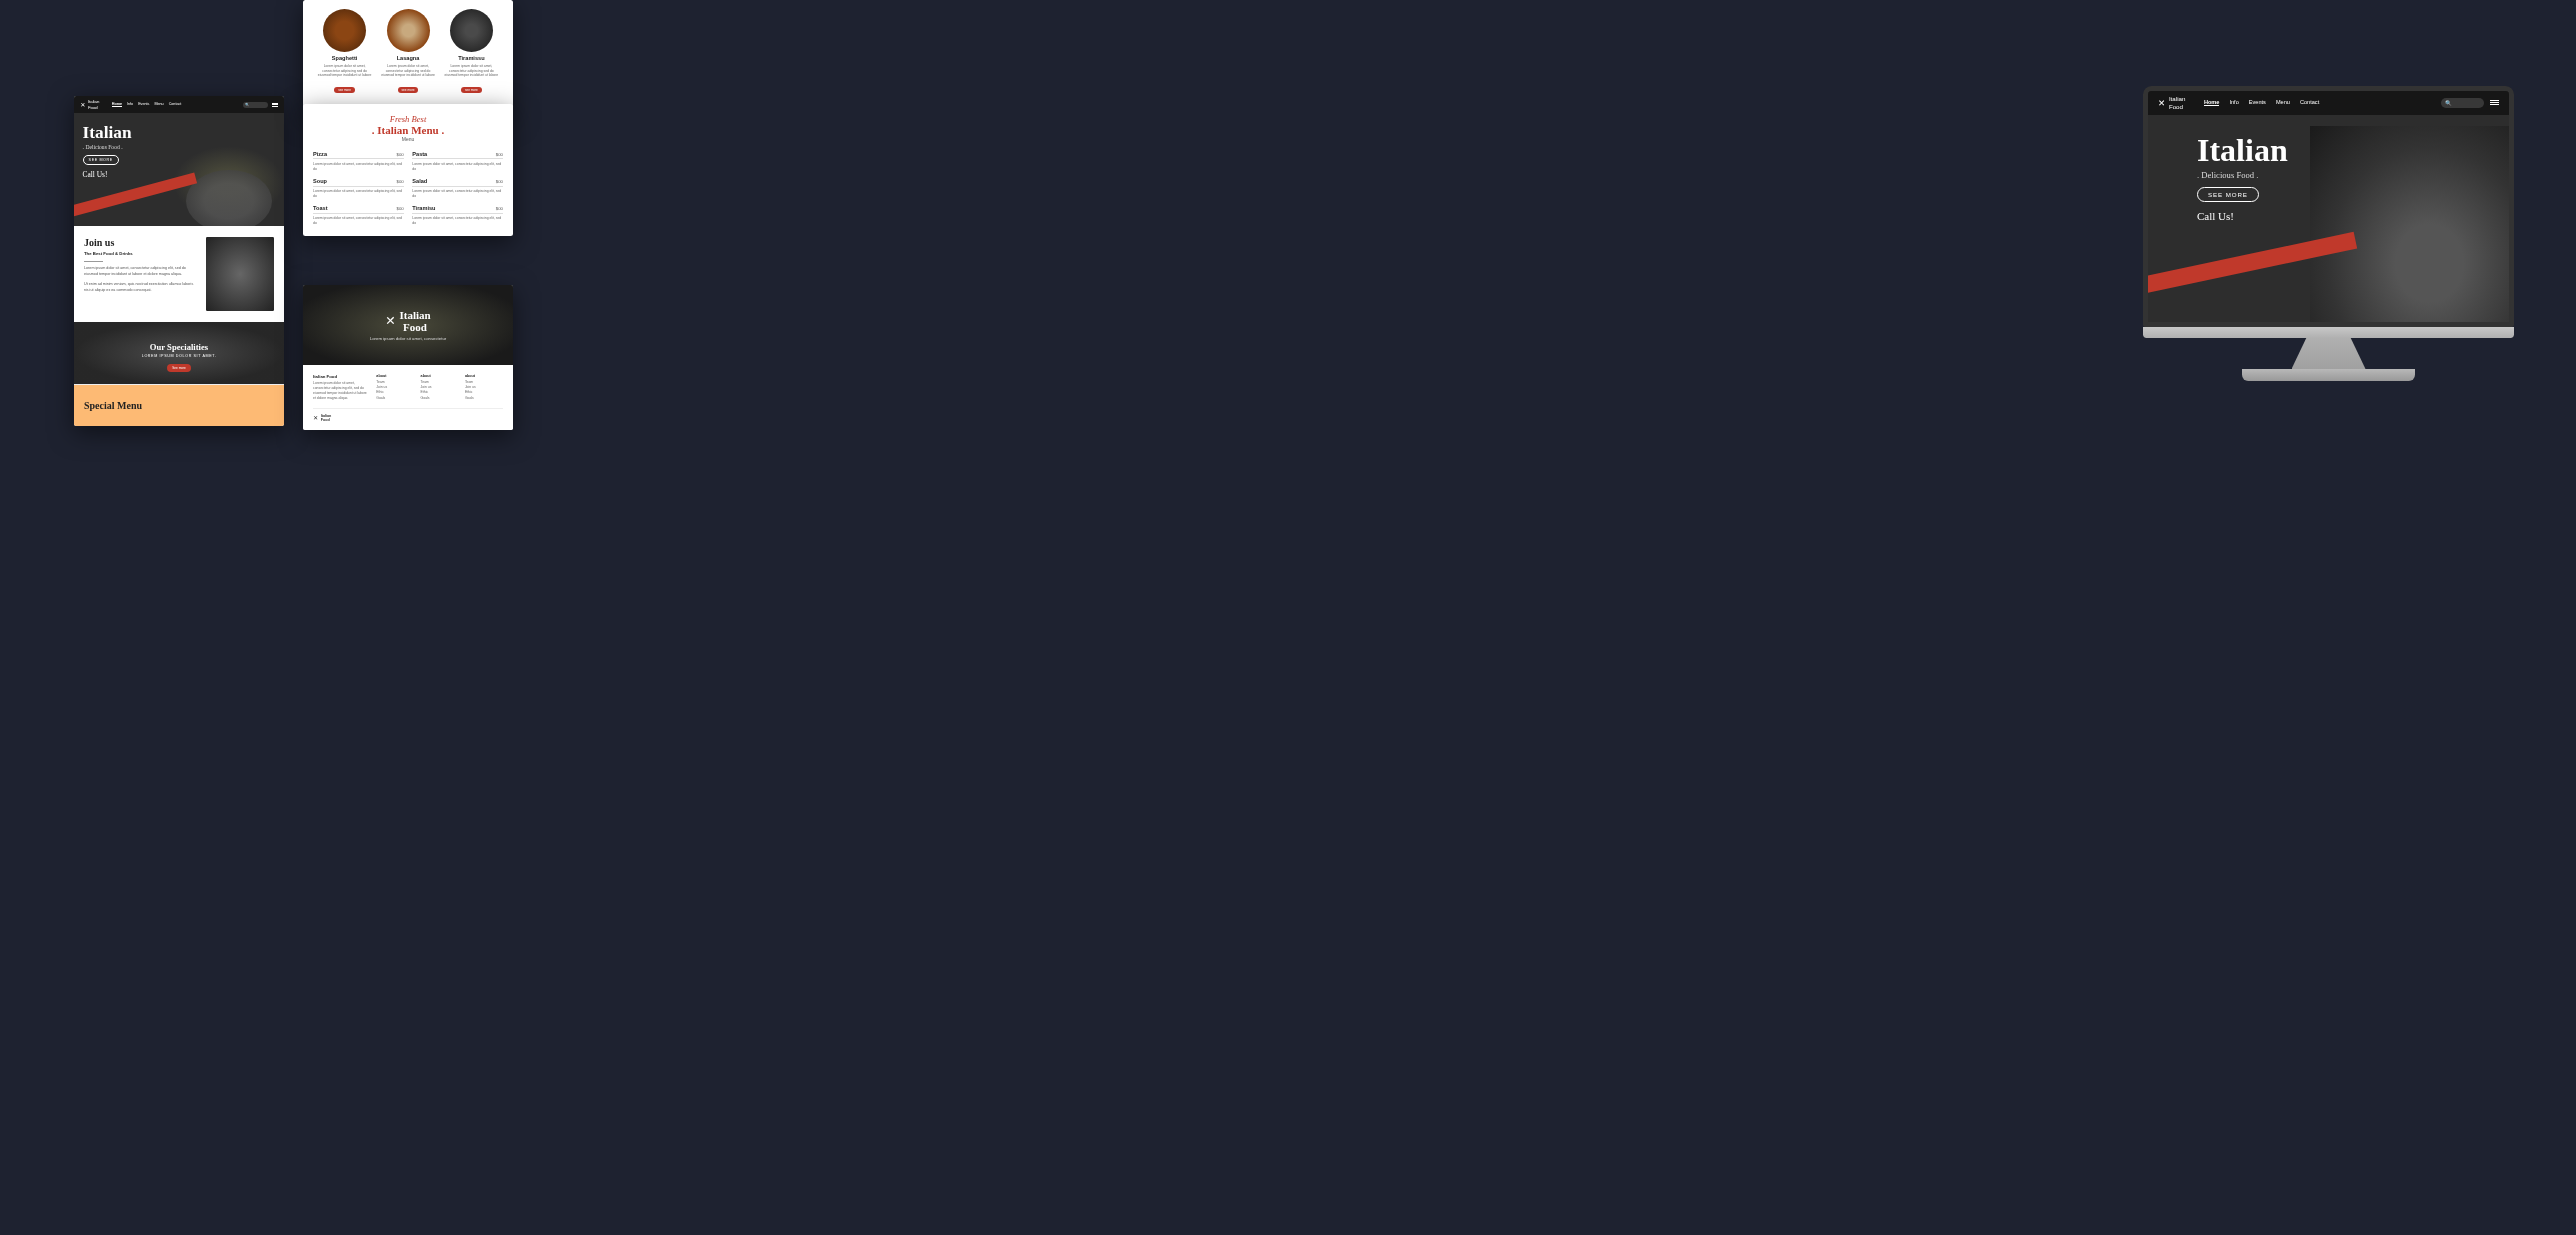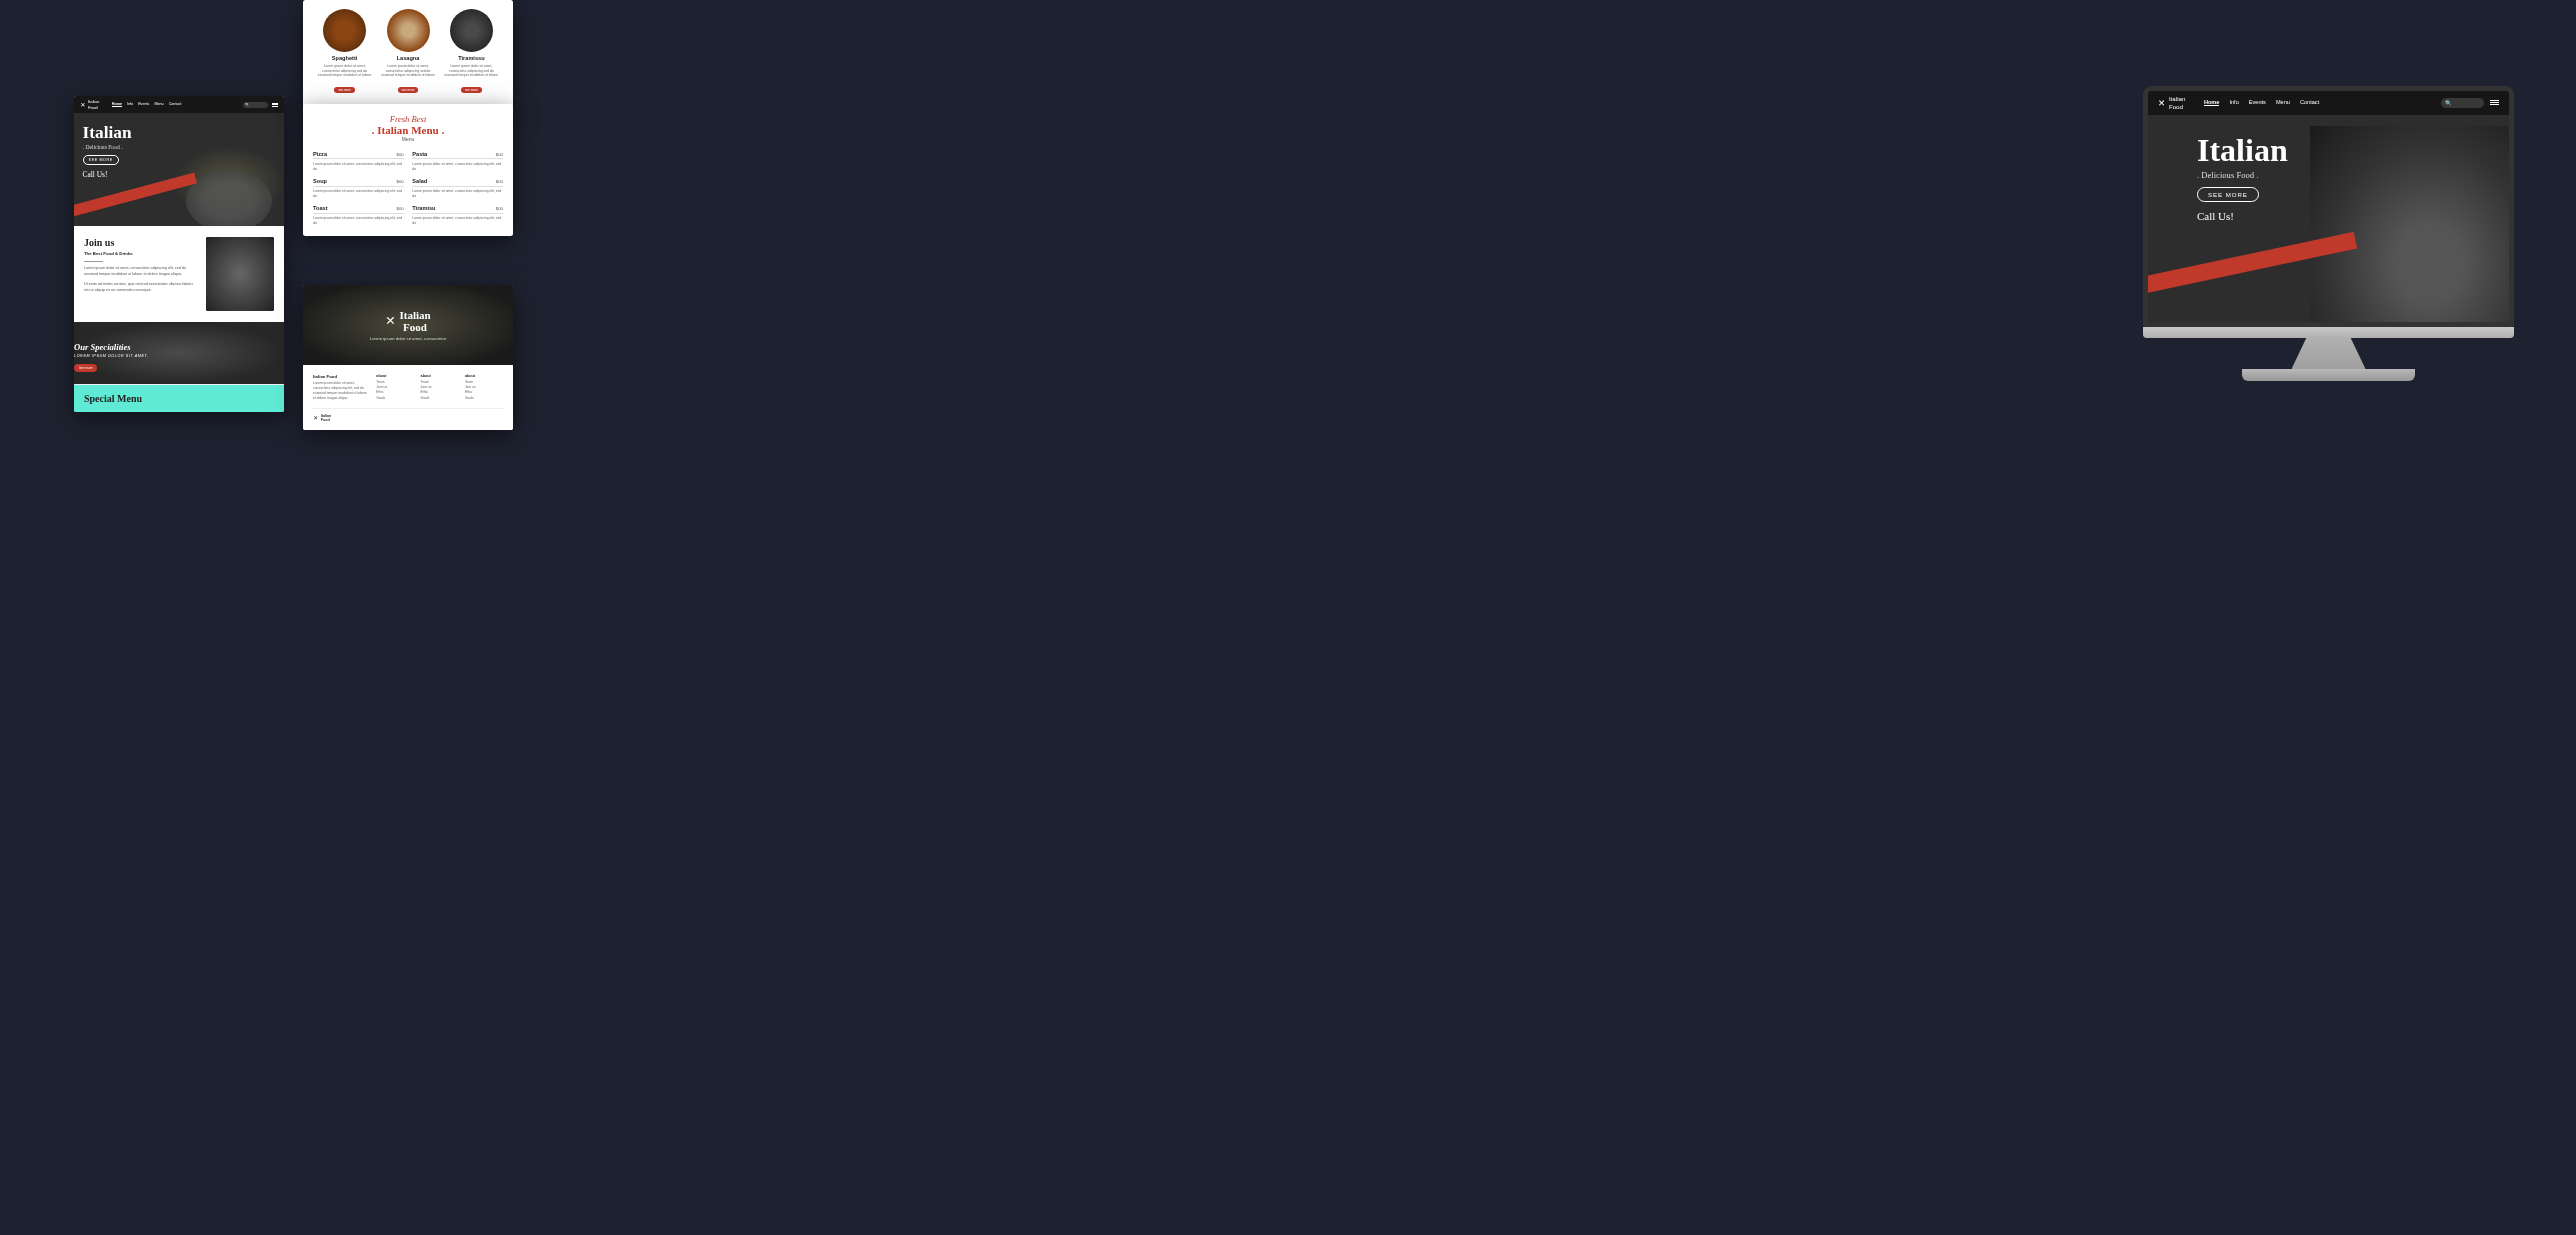--- a/index.html
+++ b/index.html
@@ -217,23 +217,22 @@
     .lp-spec-bg {
       position: absolute;
       inset: 0;
       background: radial-gradient(ellipse at center, #555 0%, #222 70%);
       opacity: 0.7;
     }
     .lp-spec-text {
       position: absolute;
       bottom: 12.4px;
       left: 0; right: 0;
-      text-align: left;
-      color: #fff;
-      font-style: italic;
+      text-align: center;
+      color: #fff;
     }
     .lp-spec-title {
       font-size: 8.6px;
       font-weight: bold;
     }
     .lp-spec-sub {
       font-size: 3.7px;
       font-family: sans-serif;
       letter-spacing: 0.6px;
       margin: 1.9px 0;
@@ -243,22 +242,22 @@
       background: #c0392b;
       color: #fff;
       font-size: 3.1px;
       padding: 1.9px 5px;
       border-radius: 6.2px;
       font-family: sans-serif;
     }
 
     
     .lp-special-menu {
-      background: #5eead4;
-      padding: 8px 10px;
+      background: #fdba74;
+      padding: 15px 10px;
       border-top: 1.2px solid #eee;
     }
     .lp-special-menu-title {
       font-size: 10px;
       font-weight: bold;
       color: #222;
     }
 
     
     .center-top {

